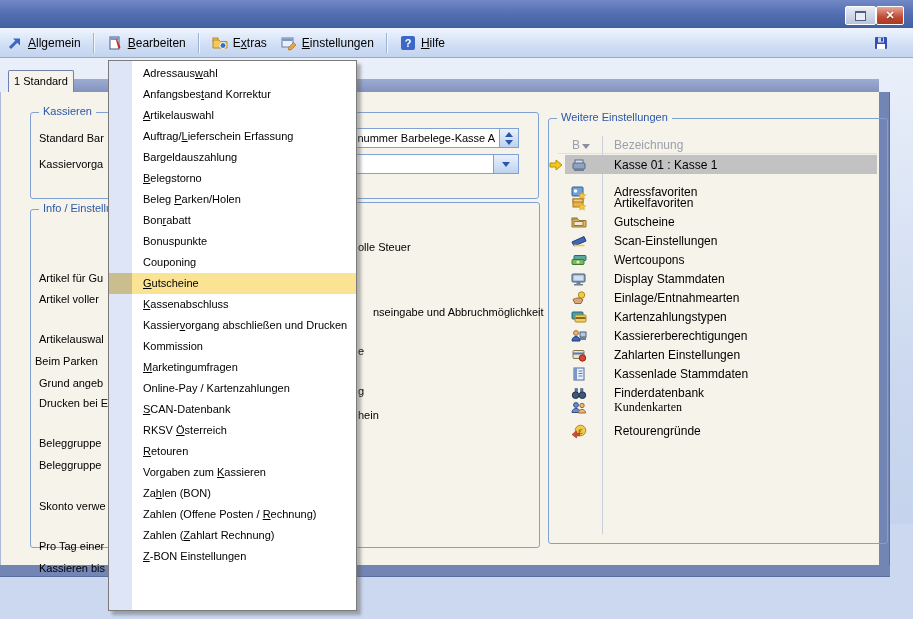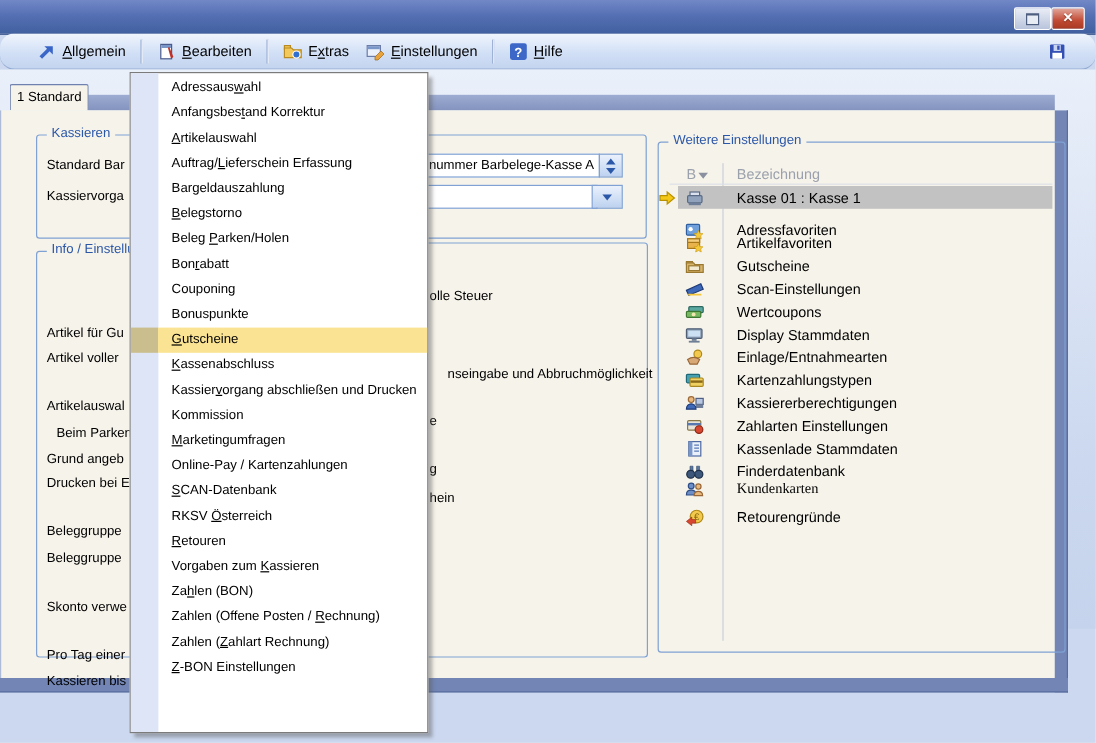--- a/index.html
+++ b/index.html
@@ -14,21 +14,21 @@
   .titletext{left:12px;top:6px;color:#fff;font-weight:bold;font-size:12px;white-space:nowrap;}
   .winbtn{top:6px;height:17px;border:1px solid #fff;border-radius:2px;
     display:flex;align-items:center;justify-content:center;cursor:default;}
   .btn-min{left:845px;width:29px;background:linear-gradient(#E9EDF5,#B9C4DC);}
   .btn-close{left:876px;width:26px;background:linear-gradient(#E2A79B,#C14A34 60%,#A93922);}
   .minglyph{width:9px;height:7px;border:1px solid #4E5E80;border-top:2px solid #4E5E80;background:#E8ECF4;}
   .xglyph{color:#fff;font-weight:bold;font-size:11px;line-height:11px;text-shadow:0 1px 1px #7A2413;}
   
   .toolbar{left:0;top:28px;width:913px;height:30px;
     background:linear-gradient(#F0F5FD,#D2E0F6 55%,#C3D4EF);
-    border-bottom:1px solid #92ABD2;display:flex;align-items:center;padding-left:24px;box-sizing:border-box;border-radius:12px;}
+    border-bottom:1px solid #92ABD2;display:flex;align-items:center;box-sizing:border-box;}
   .tb-item{display:flex;align-items:center;gap:5px;padding:3px 7px;white-space:nowrap;cursor:default;}
   .tb-sep{width:1px;height:20px;background:#9DB2D6;margin:0 5px;border-right:1px solid #F2F6FC;}
   .tb-save{position:absolute;left:866px;top:3px;width:30px;height:24px;display:flex;align-items:center;justify-content:center;}
   .icon16{width:16px;height:16px;display:inline-block;flex:0 0 16px;}
   u{text-decoration:underline;}
   
   .workspace{left:0;top:58px;width:913px;height:466px;
     background:linear-gradient(#EAF0FA,#CBD8EF 70%,#C5D3EC);}
   .topband{left:86px;top:79px;width:807px;height:13px;background:linear-gradient(#9CACD2,#8493BE);}
   .tab{left:22px;top:70px;width:64px;height:21px;background:#F6F3EA;
@@ -158,21 +158,21 @@
       <span class="spdn"></span>
     </div>
   </div>
 
   <div class="group" style="left:30px;top:151px;width:316px;height:337px;">
     <div class="gtitle">Info / Einstellu</div>
     <div id="infoLabels">
         <div class="flabel" style="left: 8px; top: 61px;">Artikel für Gu</div>
         <div class="flabel" style="left: 8px; top: 82px;">Artikel voller</div>
         <div class="flabel" style="left: 8px; top: 122px;">Artikelauswal</div>
-        <div class="flabel" style="left: 16px; top: 144px;">Beim Parken</div>
+        <div class="flabel" style="left: 4px; top: 144px;">Beim Parken</div>
         <div class="flabel" style="left: 8px; top: 166px;">Grund angeb</div>
         <div class="flabel" style="left: 8px; top: 186px;">Drucken bei E</div>
         <div class="flabel" style="left: 8px; top: 226px;">Beleggruppe</div>
         <div class="flabel" style="left: 8px; top: 248px;">Beleggruppe</div>
         <div class="flabel" style="left: 8px; top: 289px;">Skonto verwe</div>
         <div class="flabel" style="left: 8px; top: 329px;">Pro Tag einer</div>
         <div class="flabel" style="left: 8px; top: 351px;">Kassieren bis</div>
       </div>
   </div>
 
@@ -327,22 +327,22 @@
   <div class="menu-gutter"></div>
   <div class="menu-items" id="menuItems">
       <div class="mitem">Adressaus<u>w</u>ahl</div>
       <div class="mitem">Anfangsbes<u>t</u>and Korrektur</div>
       <div class="mitem"><u>A</u>rtikelauswahl</div>
       <div class="mitem">Auftrag/<u>L</u>ieferschein Erfassung</div>
       <div class="mitem">Bargeldauszahlung</div>
       <div class="mitem"><u>B</u>elegstorno</div>
       <div class="mitem">Beleg <u>P</u>arken/Holen</div>
       <div class="mitem">Bon<u>r</u>abatt</div>
+      <div class="mitem">Bonuspunkte</div>
       <div class="mitem">Couponing</div>
-      <div class="mitem">Bonuspunkte</div>
       <div class="mitem hl"><u>G</u>utscheine</div>
       <div class="mitem"><u>K</u>assenabschluss</div>
       <div class="mitem">Kassier<u>v</u>organg abschließen und Drucken</div>
       <div class="mitem">Kommission</div>
       <div class="mitem"><u>M</u>arketingumfragen</div>
       <div class="mitem">Online-Pay / Kartenzahlungen</div>
       <div class="mitem"><u>S</u>CAN-Datenbank</div>
       <div class="mitem">RKSV <u>Ö</u>sterreich</div>
       <div class="mitem"><u>R</u>etouren</div>
       <div class="mitem">Vorgaben zum <u>K</u>assieren</div>

